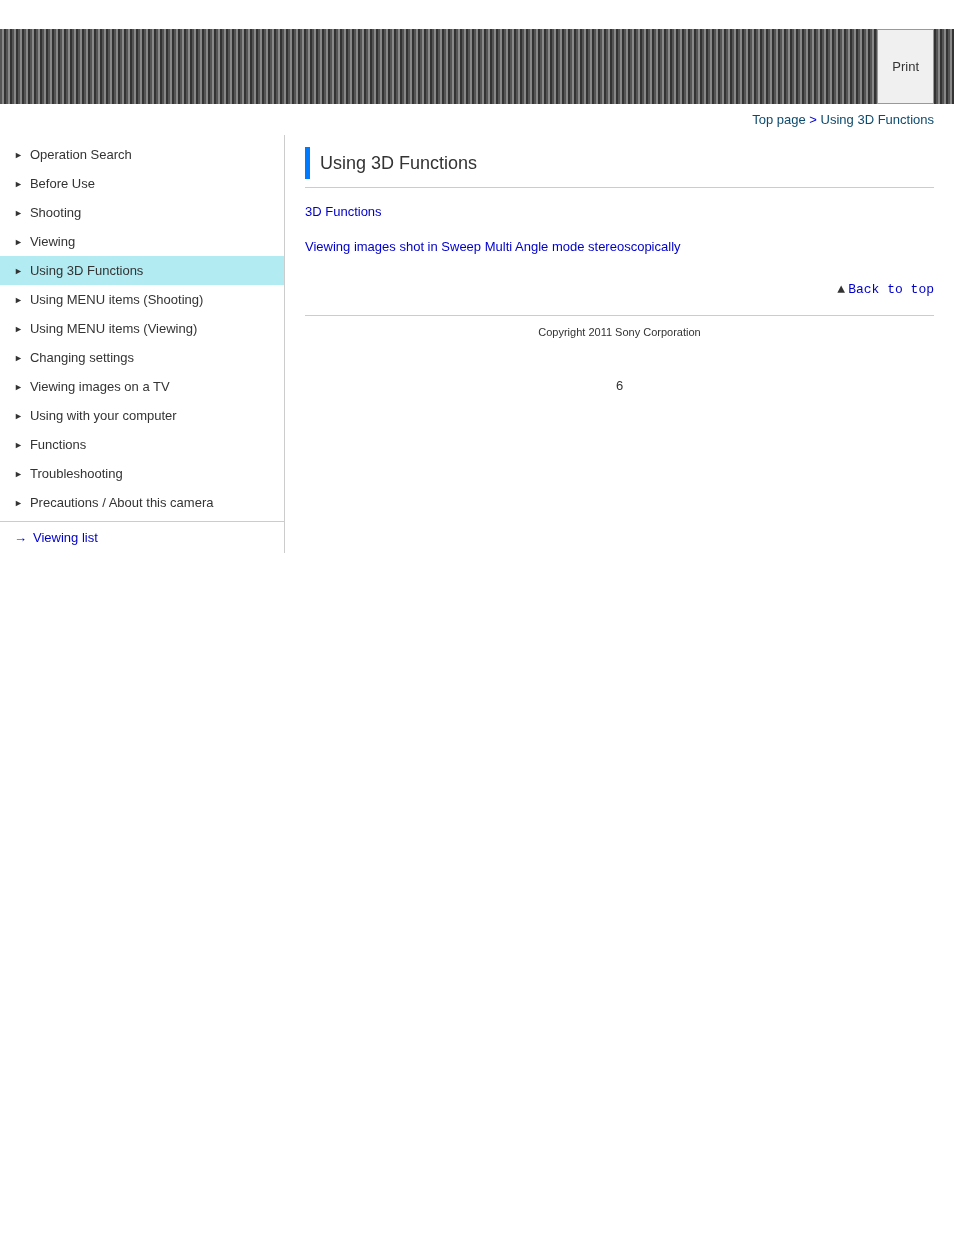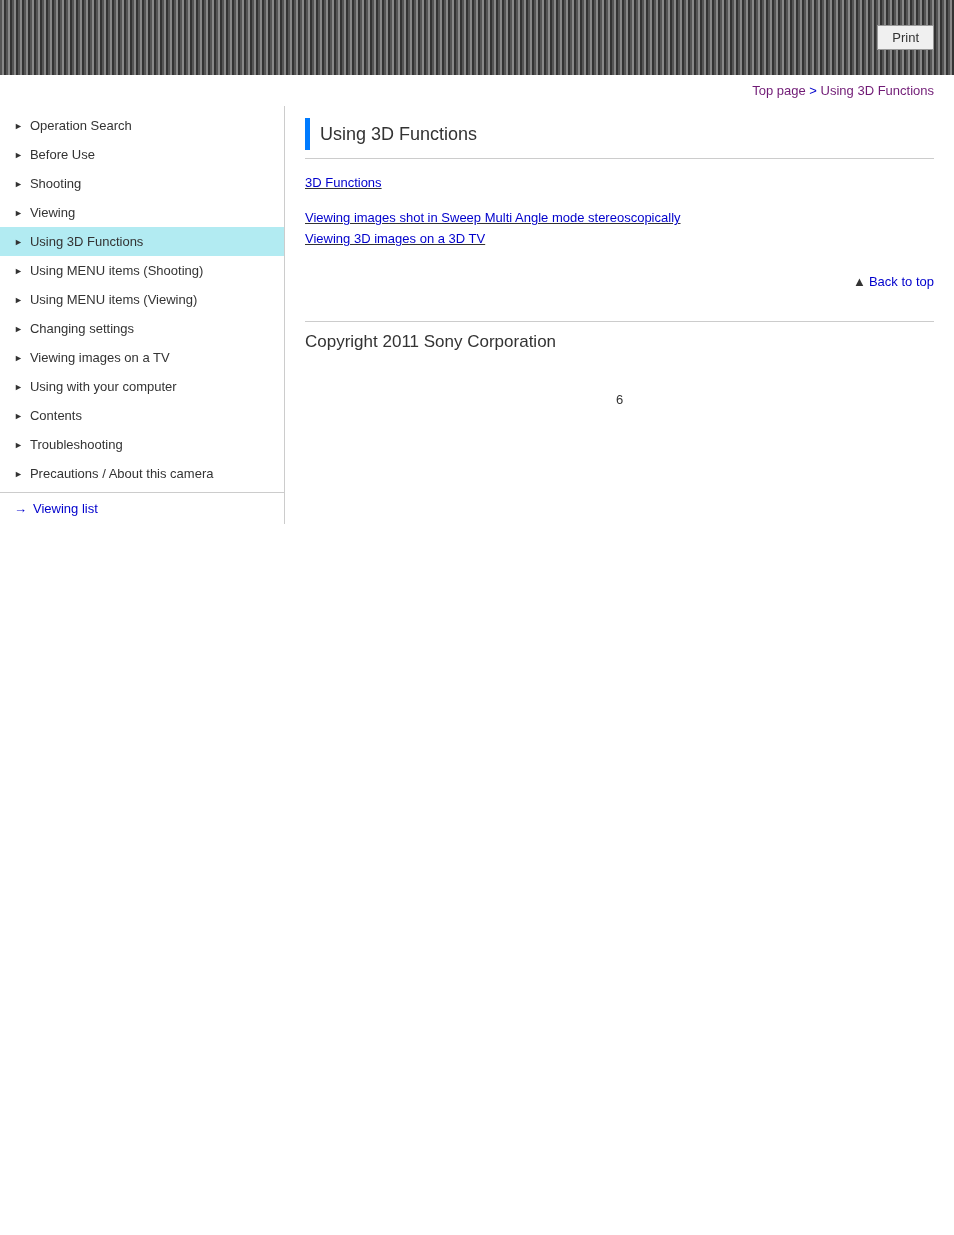--- a/index.html
+++ b/index.html
@@ -20,23 +20,23 @@
         90deg,
         #555 0px,
         #555 2px,
         #888 2px,
         #888 4px,
         #333 4px,
         #333 6px
       );
       position: relative;
       display: flex;
-      align-items: center;
       justify-content: flex-end;
       padding-right: 20px;
+      margin-top: 29px;
     }
 
     .print-button {
       background: #f0f0f0;
       border: 1px solid #999;
       padding: 4px 14px;
       font-size: 13px;
       cursor: pointer;
       color: #333;
     }
@@ -44,21 +44,21 @@
     
     .breadcrumb-bar {
       text-align: right;
       padding: 8px 20px 8px 0;
       font-size: 13px;
       color: #0000cc;
       border-bottom: none;
     }
 
     .breadcrumb-bar a {
-      color: #701a75;
+      color: #0c4a6e;
       text-decoration: none;
     }
 
     
     .main-layout {
       display: flex;
       width: 100%;
     }
 
     
@@ -138,60 +138,61 @@
 
     .page-title-text {
       font-size: 18px;
       font-weight: normal;
       color: #333;
     }
 
     
     .links-section {
       margin-bottom: 20px;
-      text-decoration: underline;
     }
 
     .links-section a {
       display: block;
       color: #0000cc;
       text-decoration: none;
       font-size: 13px;
       margin-bottom: 6px;
     }
 
     .section-divider {
       margin: 12px 0;
     }
 
     
     .back-to-top-row {
       text-align: right;
       padding: 8px 0;
+      font-family: Liberation Mono, monospace;
     }
 
     .back-to-top {
       color: #0000cc;
       text-decoration: none;
       font-size: 13px;
     }
 
     .back-to-top-triangle {
       display: inline-block;
       color: #333;
       margin-right: 3px;
     }
 
     
     .footer {
       border-top: 1px solid #ccc;
+      text-align: center;
       padding: 10px 0;
-      font-size: 17px;
-      color: #333;
-      margin-top: 24px;
+      font-size: 11px;
+      color: #333;
+      margin-top: 10px;
     }
 
     
     .page-number {
       text-align: center;
       padding: 30px 0 10px 0;
       font-size: 13px;
       color: #333;
     }
   </style>
@@ -246,21 +247,21 @@
         <div class="sidebar-item">
           <span class="sidebar-arrow">►</span>
           <span class="sidebar-label">Viewing images on a TV</span>
         </div>
         <div class="sidebar-item">
           <span class="sidebar-arrow">►</span>
           <span class="sidebar-label">Using with your computer</span>
         </div>
         <div class="sidebar-item">
           <span class="sidebar-arrow">►</span>
-          <span class="sidebar-label">Contents</span>
+          <span class="sidebar-label">Functions</span>
         </div>
         <div class="sidebar-item">
           <span class="sidebar-arrow">►</span>
           <span class="sidebar-label">Troubleshooting</span>
         </div>
         <div class="sidebar-item">
           <span class="sidebar-arrow">►</span>
           <span class="sidebar-label">Precautions / About this camera</span>
         </div>
       </div>
@@ -280,21 +281,20 @@
     <div id="link-groups-container">
         <div class="links-section">
           <a href="#">3D Functions</a>
         </div>
         <div class="section-divider"></div>
         <div class="links-section">
         </div>
         <div class="section-divider"></div>
         <div class="links-section">
           <a href="#">Viewing images shot in Sweep Multi Angle mode stereoscopically</a>
-          <a href="#">Viewing 3D images on a 3D TV</a>
         </div>
       </div>
 
     <div class="back-to-top-row">
       <a href="#" class="back-to-top">
         <span class="back-to-top-triangle">▲</span><span>Back to top</span>
       </a>
     </div>
 
     <div class="footer">

